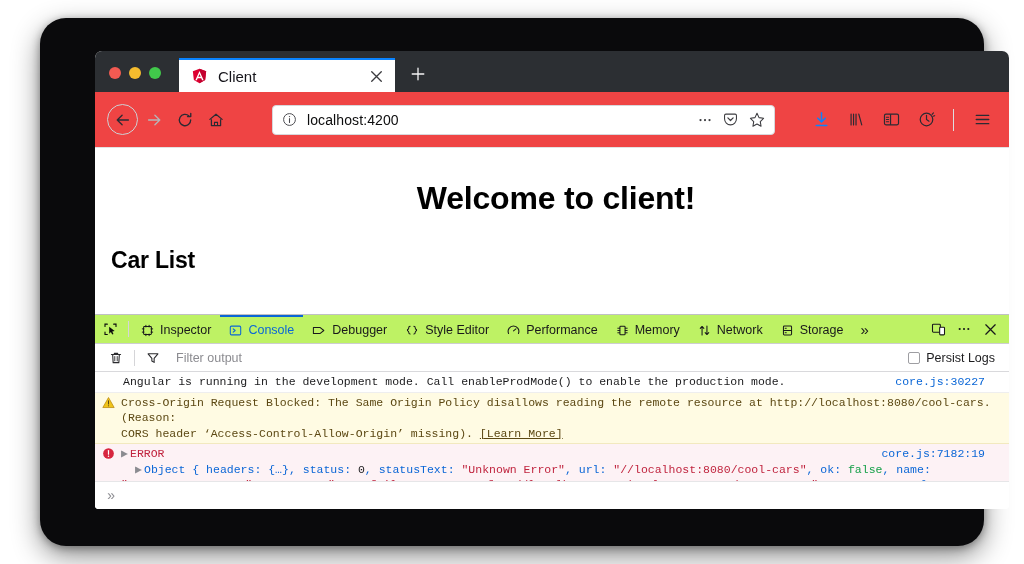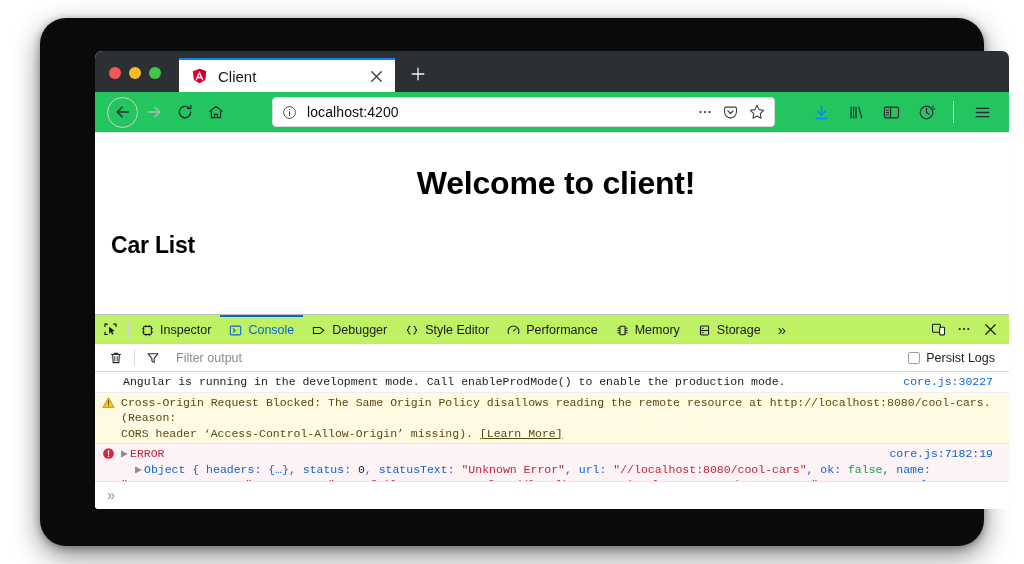--- a/index.html
+++ b/index.html
@@ -74,22 +74,22 @@
   }
   .newtab {
     width: 30px; height: 30px;
     margin: 0 0 3px 8px;
     color: #f5f5f6;
     display: flex; align-items: center; justify-content: center;
   }
 
   
   #navbar {
-    height: 41px;
-    background: #22c55e;
+    height: 56px;
+    background: #ef4444;
     border-bottom: 1px solid #e2e2e3;
     display: flex;
     align-items: center;
     padding: 0 12px 0 12px;
     flex: none;
   }
   .navbtn {
     width: 31px; height: 31px;
     display: flex; align-items: center; justify-content: center;
     color: #2b2a33;
@@ -249,21 +249,21 @@
     padding-top: 1px;
   }
   .crow .body {
     flex: 1;
     padding-right: 8px;
     word-break: break-word;
     min-width: 0;
   }
   .crow .src {
     position: absolute;
-    right: 16px; top: 2px;
+    right: 24px; top: 2px;
     color: #0a66d6;
     white-space: nowrap;
   }
   .row-log { background: #ffffff; color: #1b1b1d; border-bottom-color: #eeeeef; }
   .row-warn { background: #fffbe3; color: #5c4813; border-bottom-color: #f2e9bf; }
   .row-err  { background: #fdf2f5; color: #c0253f; border-bottom-color: #f6dbe1; }
 
   .row-log .body { padding-left: 2px; }
   .err-title { color: #c0253f; }
   .twisty { color: #8b8b90; display: inline-block; width: 9px; }
@@ -480,20 +480,29 @@
         <div class="dt-tab">
           <span class="ticon">
             <svg viewBox="0 0 16 16" width="13" height="13">
               <rect x="4.8" y="2.8" width="6.4" height="10.4" rx="1" stroke="currentColor" stroke-width="1.25" fill="none"></rect>
               <path d="M2.2 5.2h2.4M2.2 8h2.4M2.2 10.8h2.4M11.4 5.2h2.4M11.4 8h2.4M11.4 10.8h2.4" stroke="currentColor" stroke-width="1.15" stroke-linecap="round"></path>
             </svg>
           </span>
           <span>Memory</span>
         </div>
 
+        <div class="dt-tab">
+          <span class="ticon">
+            <svg viewBox="0 0 16 16" width="13" height="13">
+              <path d="M5 13.4V3M5 3 2.8 5.4M5 3l2.2 2.4" stroke="currentColor" stroke-width="1.3" fill="none" stroke-linecap="round" stroke-linejoin="round"></path>
+              <path d="M11 2.6V13M11 13l2.2-2.4M11 13l-2.2-2.4" stroke="currentColor" stroke-width="1.3" fill="none" stroke-linecap="round" stroke-linejoin="round"></path>
+            </svg>
+          </span>
+          <span>Network</span>
+        </div>
 
         <div class="dt-tab">
           <span class="ticon">
             <svg viewBox="0 0 16 16" width="13" height="13">
               <rect x="3" y="2.6" width="10" height="10.8" rx="1.2" stroke="currentColor" stroke-width="1.25" fill="none"></rect>
               <path d="M3 8h10" stroke="currentColor" stroke-width="1.25"></path>
               <path d="M5.1 5.3h1.4M5.1 10.7h1.4" stroke="currentColor" stroke-width="1.15" stroke-linecap="round"></path>
             </svg>
           </span>
           <span>Storage</span>

